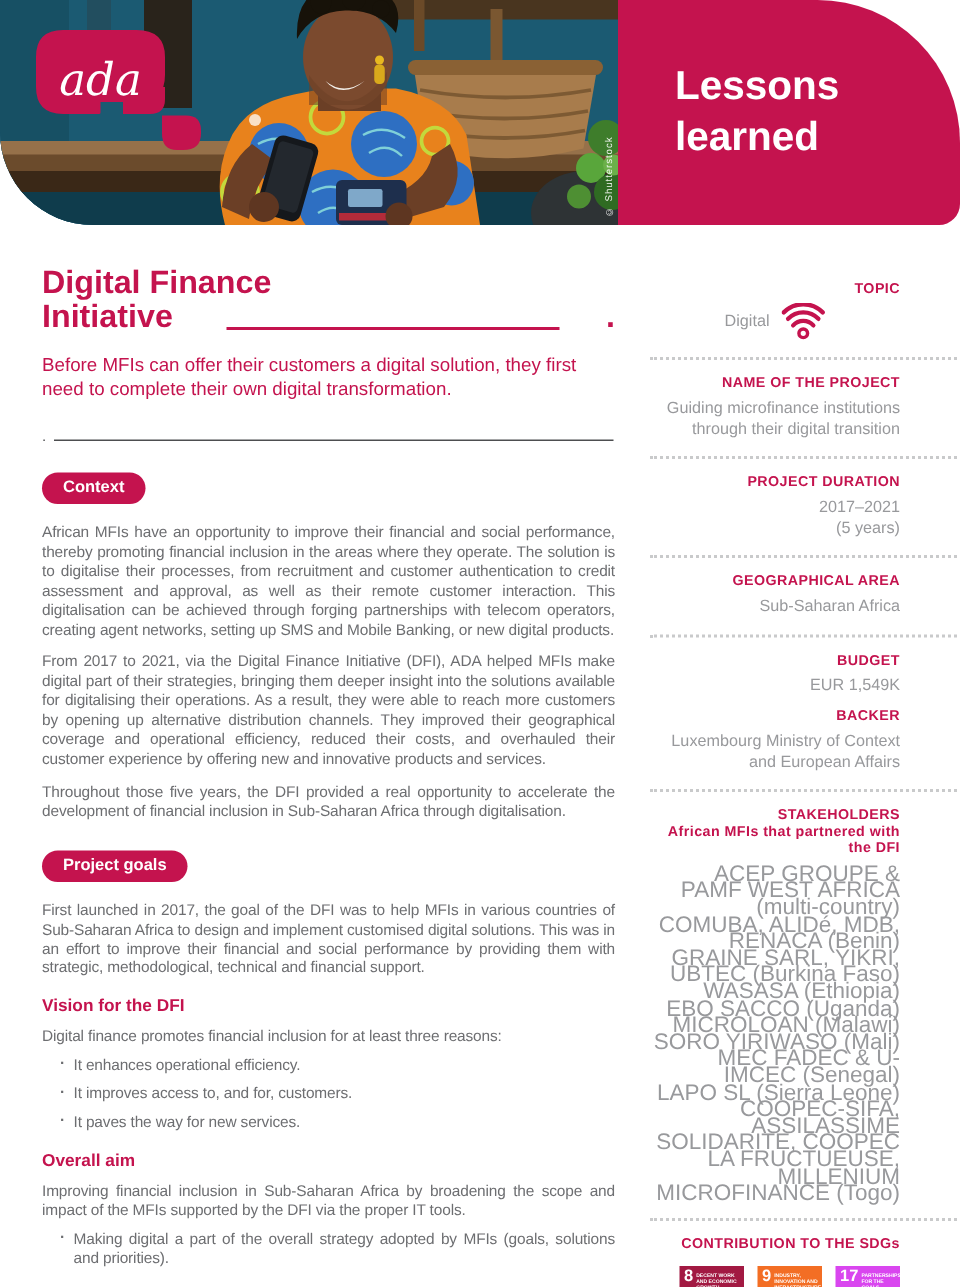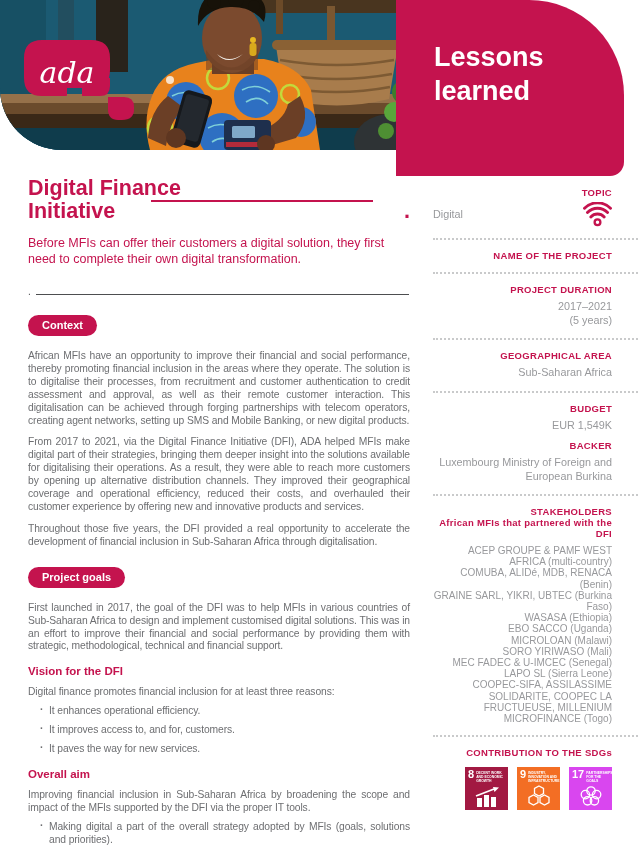--- a/index.html
+++ b/index.html
@@ -13,32 +13,32 @@
   .photo {
     position:absolute; top:0; left:0; width:415px; height:150px;
     border-radius:0 0 0 62px; overflow:hidden; background:#1B5A72;
   }
   .photo svg { display:block; width:100%; height:100%; }
   .photo-credit {
     position:absolute; right:5px; bottom:6px; color:#fff; font-size:6.5px;
     writing-mode:vertical-rl; transform:rotate(180deg); letter-spacing:.6px; opacity:.92;
   }
   .banner {
-    position:absolute; top:0; left:396px; width:228px; height:176px;
+    position:absolute; top:0; left:412px; width:228px; height:150px;
     background:var(--brand); border-radius:0 95px 14px 0;
   }
   .banner-title {
     position:absolute; left:38px; top:40px; width:150px;
     color:#fff; font-size:27px; font-weight:bold; line-height:34px;
   }
-  .logo { position:absolute; left:24px; top:40px; }
+  .logo { position:absolute; left:24px; top:20px; }
   
   .main { position:absolute; left:28px; top:150px; width:382px; }
   .title { margin-top:27px; color:var(--brand); font-size:21.5px; font-weight:bold; line-height:23px; }
-  .title-row2 { display:flex; align-items:flex-start;gap:28px; }
+  .title-row2 { display:flex; align-items:flex-end;gap:28px; }
   .title-rule { flex:1; border-bottom:2px solid var(--brand); margin:0 3px 3px 8px; }
   .title-dot { color:var(--brand); font-weight:bold; }
   .intro { margin-top:13px; color:var(--brand); font-size:12.5px; line-height:15.5px; }
   .dark-rule-row { display:flex; align-items:baseline; margin-top:19px; color:#4D4E50; font-size:10px; }
   .dark-rule { flex:1; border-bottom:1.5px solid #4D4E50; margin:0 1px 2px 5px; }
   .pill {
     display:inline-block; background:var(--brand); color:#fff; font-weight:bold;
     font-size:11px; line-height:12px; padding:4px 14px 5px; border-radius:12px;
   }
   .pill.ctx { margin-top:18px; }
@@ -49,26 +49,26 @@
   }
   .para.first { margin-top:14px; }
   .subhead { margin-top:12px; color:var(--brand); font-size:11.5px; font-weight:bold; }
   .bullet {
     position:relative; margin:6px 0 0 12px; padding-left:9px; color:#6D6E71;
     font-size:10.3px; line-height:12.9px; text-align:justify; letter-spacing:-0.1px;
   }
   .bullet .dot { position:absolute; left:0; top:-1px; font-weight:bold; }
   
   .side { position:absolute; left:433px; top:150px; width:207px; }
-  .sblock { padding-right:28px; text-align:right; }
+  .sblock { padding-right:40px; text-align:right; }
   .slabel { font-size:9.5px; font-weight:bold; color:var(--brand); letter-spacing:.3px; }
   .sval { font-size:10.8px; line-height:13.5px; color:#98999C; margin-top:5px; }
   .dots { border-top:2px dotted #C9CACB; margin:11px 2px 10px 0; }
-  .topic-row { display:flex; justify-content:space-between; align-items:center; gap:8px; margin-top:4px; }
-  .stake-list { margin-top:6px; font-size:10px; line-height:11.2px; color:#98999C; }
+  .topic-row { display:flex; justify-content:center; align-items:center; gap:8px; margin-top:4px; }
+  .stake-list { margin-top:6px; font-size:15px; line-height:11.2px; color:#98999C; }
   .sdg-row { display:flex; justify-content:flex-end; gap:9px; margin-top:9px; }
   .tile { width:43px; height:43px; position:relative; color:#fff; text-align:left; flex:0 0 auto; }
   .tile-head { display:flex; gap:2px; padding:3px 2px 0 3px; align-items:flex-start; }
   .tile-num { font-size:11px; font-weight:bold; line-height:9px; }
   .tile-label { font-size:3.4px; line-height:4px; font-weight:bold; text-transform:uppercase; margin-top:1px; }
   .tile svg { position:absolute; bottom:3px; left:50%; transform:translateX(-50%); }
   :root { --brand:#C4134E; }
 </style>
 </head>
 <body>
@@ -226,41 +226,42 @@
             <path d="M1.5,6.5 A19,19 0 0 1 28.5,6.5"></path>
           </g>
           <circle cx="15" cy="21" r="3" fill="none" stroke="#C4134E" stroke-width="2.4"></circle>
         </svg>
       </div>
     </div>
     <div class="dots"></div>
 
     <div class="sblock">
       <div class="slabel">NAME OF THE PROJECT</div>
+      <div class="sval">Guiding microfinance institutions through their digital transition</div>
     </div>
     <div class="dots"></div>
 
     <div class="sblock">
       <div class="slabel">PROJECT DURATION</div>
       <div class="sval">2017–2021</div>
       <div class="sval" style="margin-top:0;">(5 years)</div>
     </div>
     <div class="dots"></div>
 
     <div class="sblock">
       <div class="slabel">GEOGRAPHICAL AREA</div>
       <div class="sval">Sub-Saharan Africa</div>
     </div>
     <div class="dots"></div>
 
     <div class="sblock">
       <div class="slabel">BUDGET</div>
       <div class="sval">EUR 1,549K</div>
       <div class="slabel" style="margin-top:8px;">BACKER</div>
-      <div class="sval">Luxembourg Ministry of Foreign and European Burkina</div>
+      <div class="sval">Luxembourg Ministry of Context and European Affairs</div>
     </div>
     <div class="dots"></div>
 
     <div class="sblock">
       <div class="slabel">STAKEHOLDERS</div>
       <div class="slabel">African MFIs that partnered with the DFI</div>
       <div class="stake-list">
         <div>ACEP GROUPE &amp; PAMF WEST AFRICA (multi-country)</div>
         <div>COMUBA, ALIDé, MDB, RENACA (Benin)</div>
         <div>GRAINE SARL, YIKRI, UBTEC (Burkina Faso)</div>

